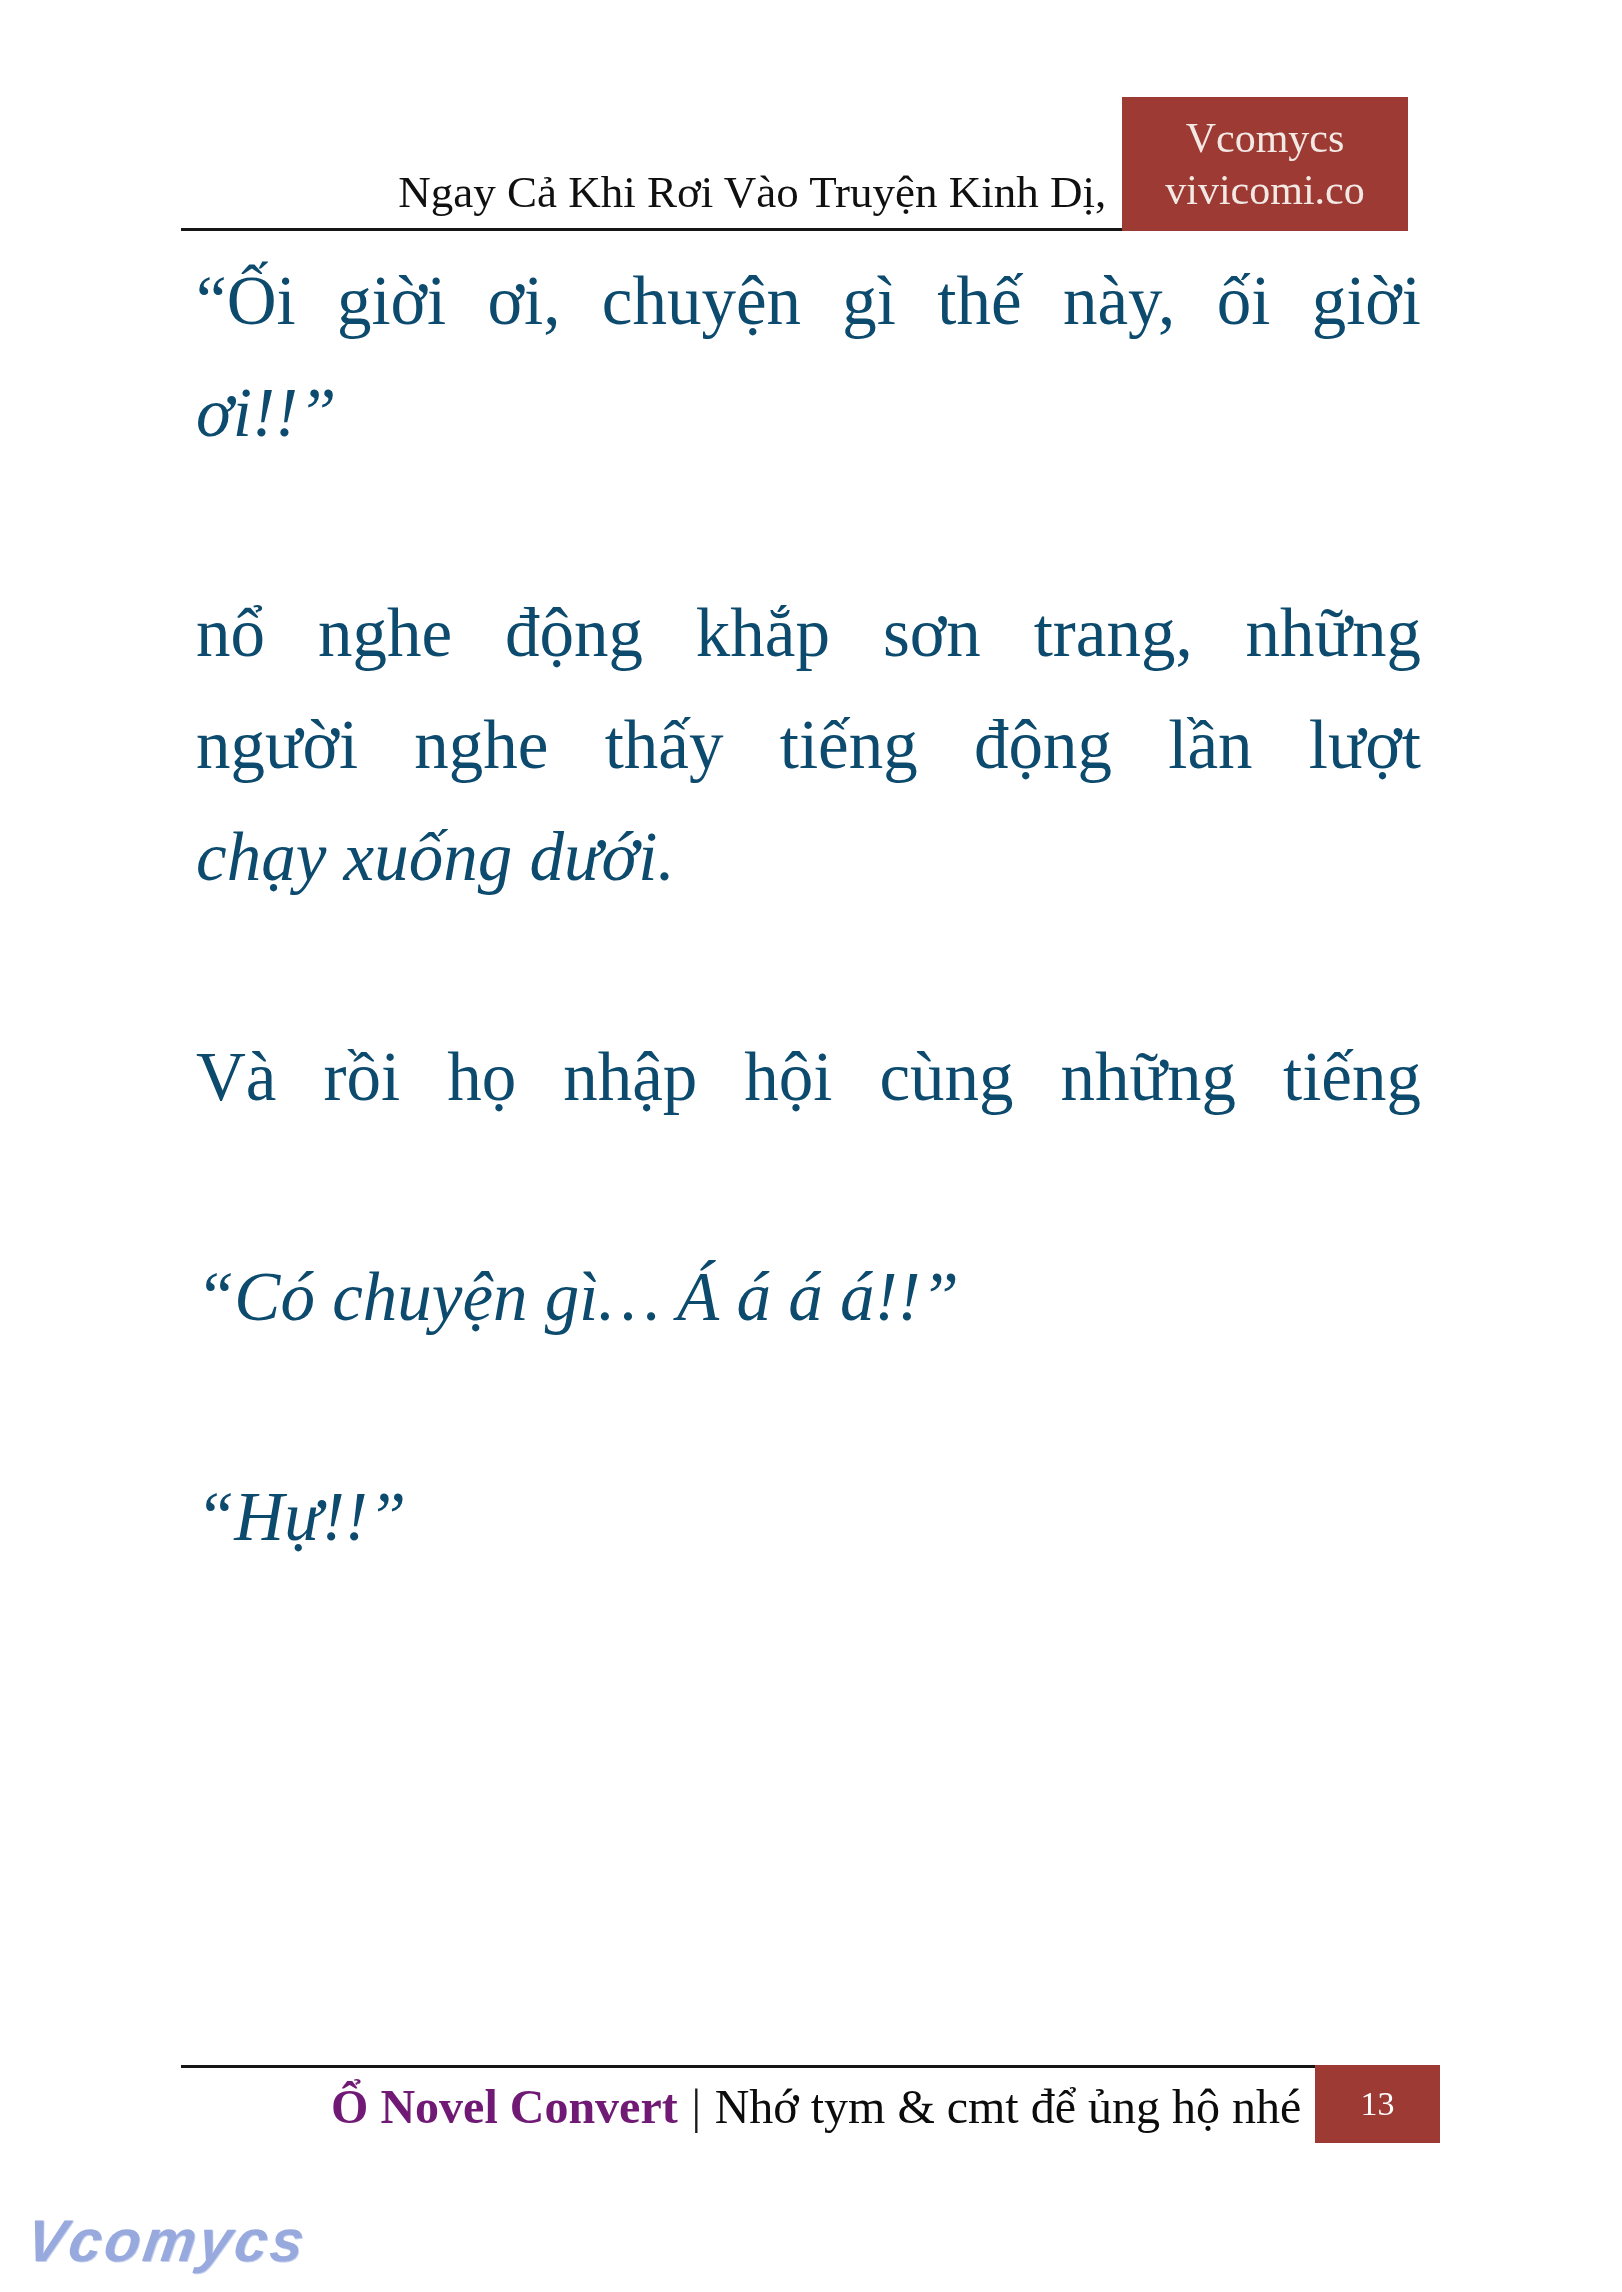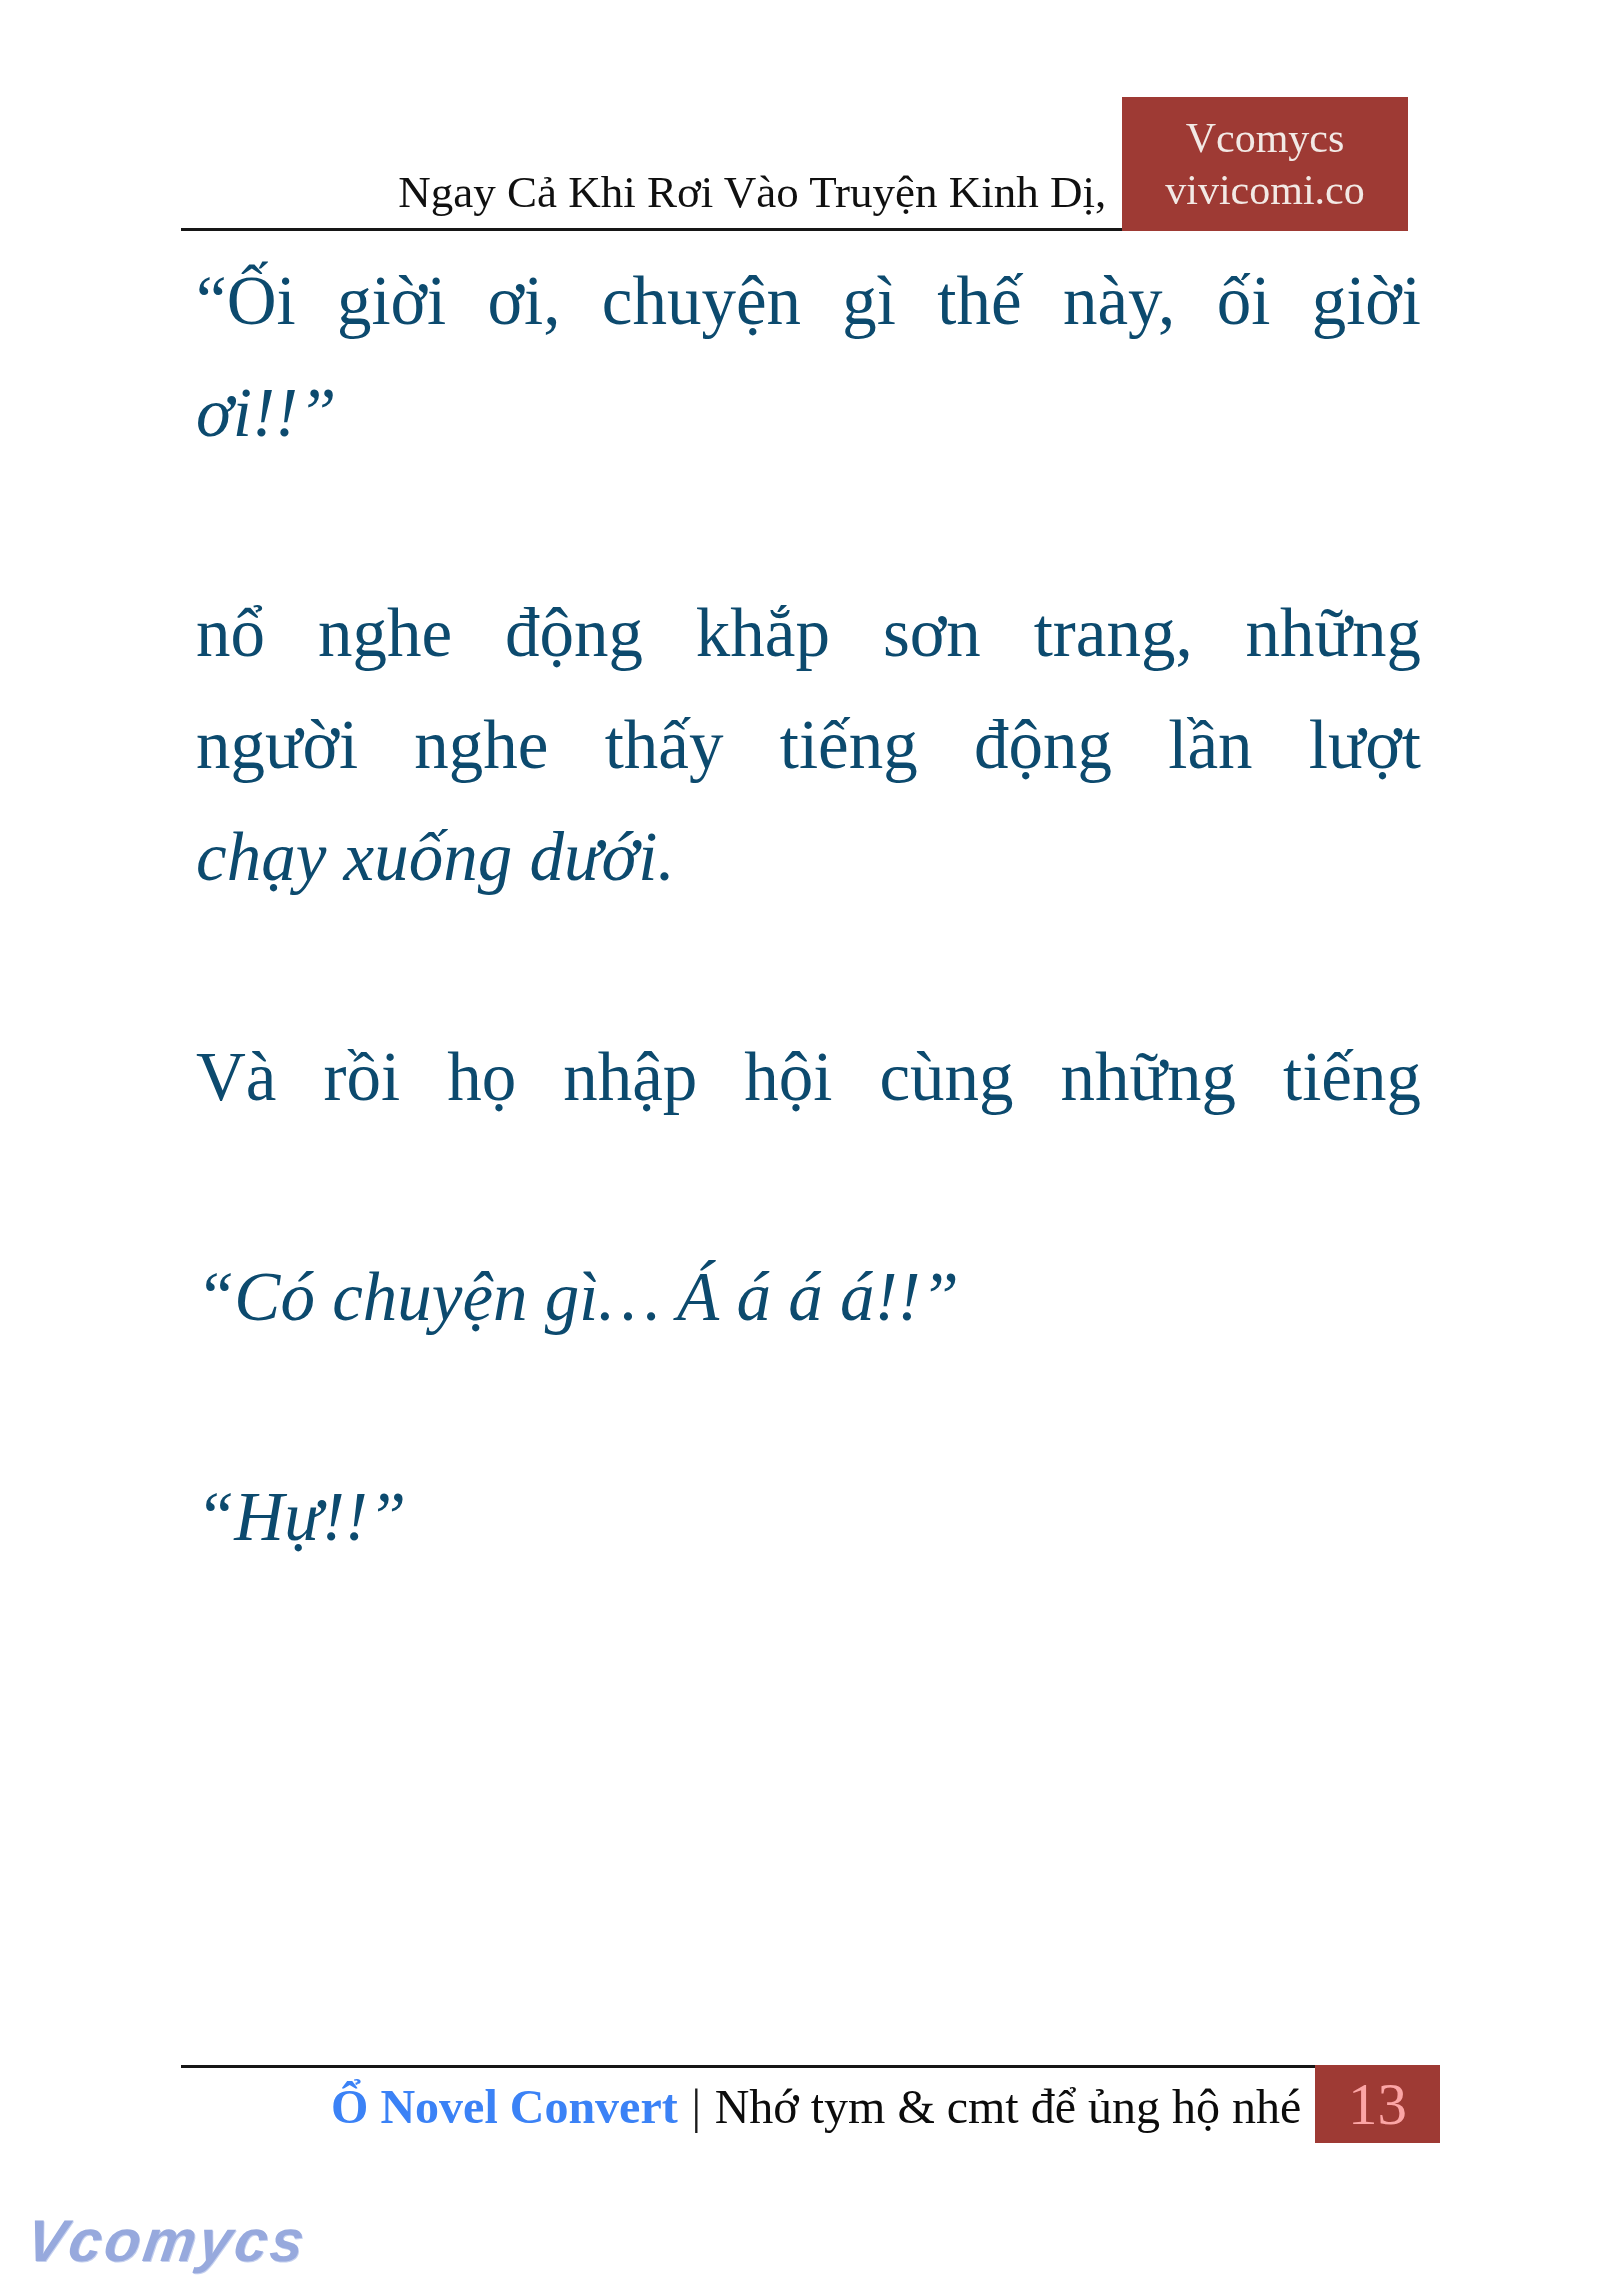--- a/index.html
+++ b/index.html
@@ -85,37 +85,37 @@
     border-top: 3.9px solid #161616;
     padding-top: 9.8px;
     padding-right: 13.7px;
     text-align: right;
     font-size: 48px;
     line-height: 57px;
     white-space: nowrap;
     color: #0c0c0c;
   }
   .footer-brand {
-    color: #3b82f6;
+    color: #701a75;
     font-weight: bold;
   }
   .footer-sep {
     margin: 0 13.7px;
     color: #1a1a1a;
     font-weight: normal;
   }
   .page-box {
     width: 125px;
     height: 78px;
     background: #9e3a34;
-    color: #fca5a5;
+    color: #ffffff;
     display: flex;
     align-items: center;
     justify-content: center;
-    font-size: 59px;
+    font-size: 34px;
   }
 
   
   .watermark {
     position: absolute;
     left: 27.4px;
     top: 2207px;
     font-family: "Liberation Sans", "DejaVu Sans", sans-serif;
     font-style: italic;
     font-weight: bold;

